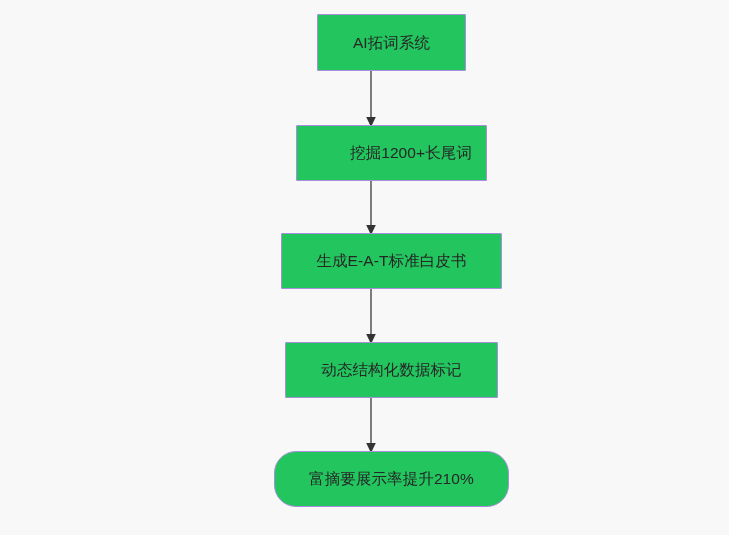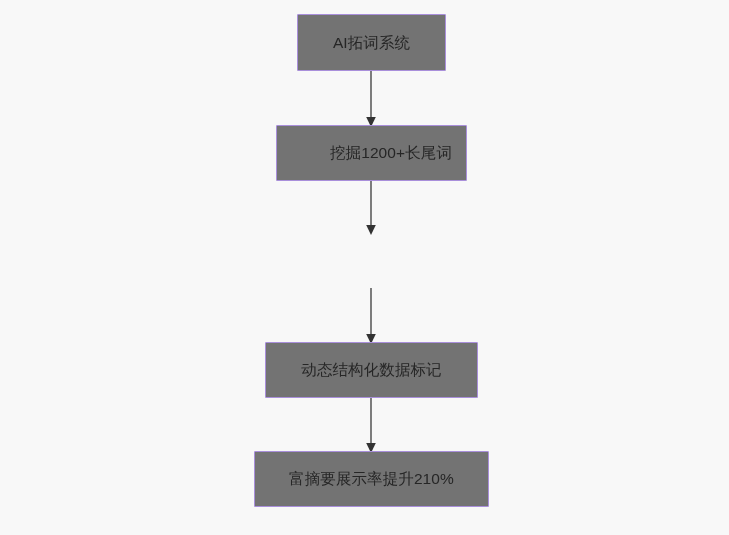--- a/index.html
+++ b/index.html
@@ -16,27 +16,28 @@
 
   #flowchart-canvas {
     position: relative;
     width: 729px;
     height: 535px;
   }
 
   .flow-node {
     position: absolute;
     box-sizing: border-box;
-    background: #737373;
+    background: #22c55e;
     border: 1.3px solid #a98fdb;
     border-radius: 1px;
     display: flex;
     align-items: center;
     justify-content: center;
     text-align: center;
+    margin-left: 20px;
   }
 
   .flow-node-label {
     font-size: 15.5px;
     line-height: 1.25;
     color: #262626;
     letter-spacing: 0.1px;
     white-space: nowrap;
     font-weight: 400;
   }
@@ -83,22 +84,25 @@
   </svg>
 
   <div class="flow-node" style="left:297px; top:14px; width:149px; height:57px;">
     <span class="flow-node-label">AI拓词系统</span>
   </div>
 
   <div class="flow-node" style="left:276px; top:125px; width:191px; height:56px;padding-left:39px;">
     <span class="flow-node-label">挖掘1200+长尾词</span>
   </div>
 
+  <div class="flow-node" style="left:261px; top:233px; width:221px; height:56px;">
+    <span class="flow-node-label">生成E-A-T标准白皮书</span>
+  </div>
 
   <div class="flow-node" style="left:265px; top:342px; width:213px; height:56px;">
     <span class="flow-node-label">动态结构化数据标记</span>
   </div>
 
-  <div class="flow-node" style="left:254px; top:451px; width:235px; height:56px;">
+  <div class="flow-node" style="left:254px; top:451px; width:235px; height:56px;border-radius:22px;">
     <span class="flow-node-label">富摘要展示率提升210%</span>
   </div>
 
 </div>
 
 </body></html>

